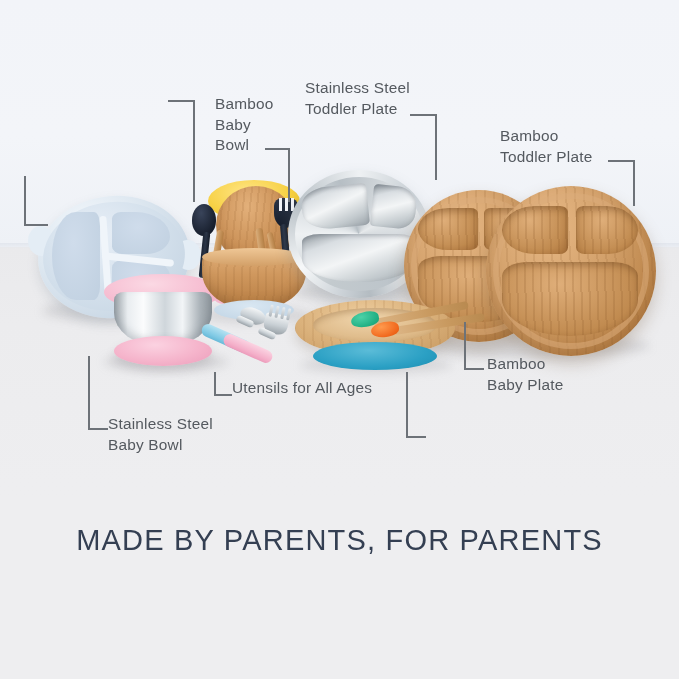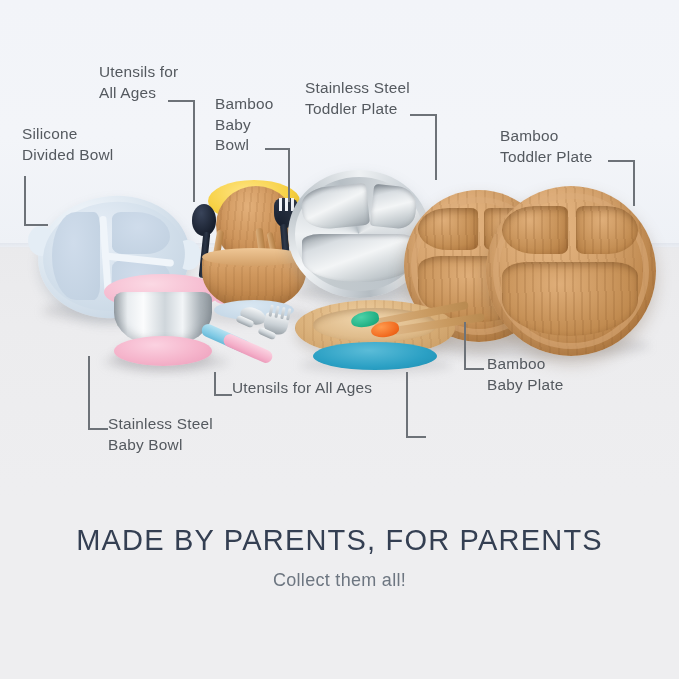--- a/index.html
+++ b/index.html
@@ -273,29 +273,25 @@
     <div class="handle h-pink" style="left:22px;top:40px;transform:rotate(24deg);"></div>
     <div class="steel-part fk-head" style="left:64px;top:12px;transform:rotate(12deg);">
       <div class="fk-tine" style="left:3px;"></div>
       <div class="fk-tine" style="left:9px;"></div>
       <div class="fk-tine" style="left:15px;"></div>
       <div class="fk-tine" style="left:21px;"></div>
     </div>
     <div class="steel-part" style="left:58px;top:28px;width:18px;height:7px;border-radius:4px;transform:rotate(24deg);"></div>
   </div>
 
-  <div class="label" style="left:22px;top:124px;">Silicone
-Divided Bowl</div>
   <div class="leader" style="left:24px;top:176px;width:26px;height:50px;">
     <i class="v" style="left:0;top:0;height:50px;"></i>
     <i class="h" style="left:0;top:48px;width:24px;"></i>
   </div>
 
-  <div class="label" style="left:99px;top:62px;">Utensils for
-All Ages</div>
   <div class="leader" style="left:168px;top:100px;width:28px;height:102px;">
     <i class="h" style="left:0;top:0;width:26px;"></i>
     <i class="v" style="left:25px;top:0;height:102px;"></i>
   </div>
 
   <div class="label" style="left:215px;top:94px;">Bamboo
 Baby
 Bowl</div>
   <div class="leader" style="left:265px;top:148px;width:26px;height:54px;">
     <i class="h" style="left:0;top:0;width:24px;"></i>
@@ -335,15 +331,14 @@
     <i class="v" style="left:0;top:0;height:48px;"></i>
     <i class="h" style="left:0;top:46px;width:20px;"></i>
   </div>
 
   <div class="leader" style="left:406px;top:372px;width:22px;height:66px;">
     <i class="v" style="left:0;top:0;height:66px;"></i>
     <i class="h" style="left:0;top:64px;width:20px;"></i>
   </div>
 
   <div id="headline">MADE BY PARENTS, FOR PARENTS</div>
-  <div id="subline">Collect them all!</div>
 
 </div>
 
 </body></html>

